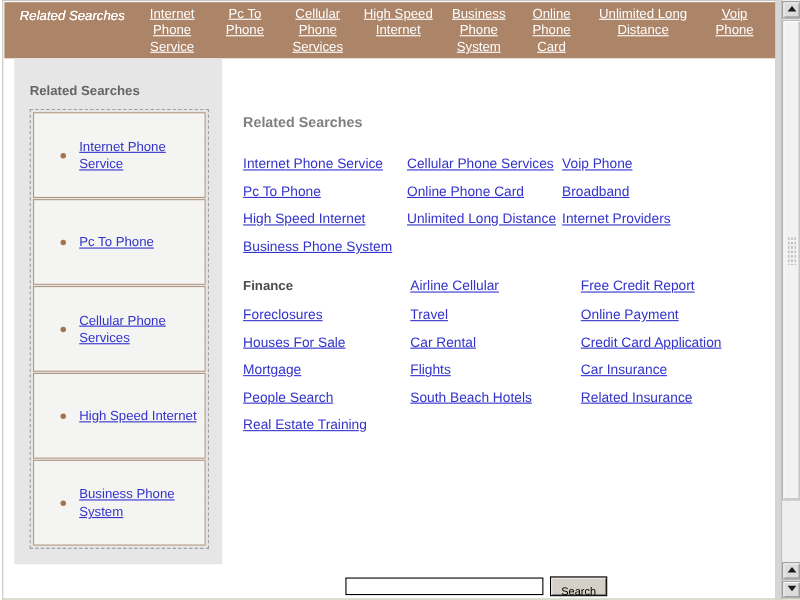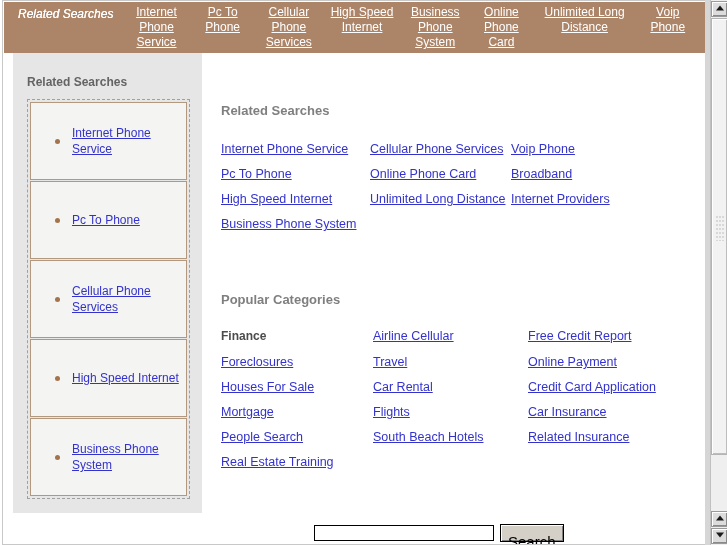--- a/index.html
+++ b/index.html
@@ -207,21 +207,21 @@
   }
   #search-button {
     margin-left: 6px;
     height: 14px;
     min-width: 52px;
     box-sizing: border-box;
     background: #d4d0c8;
     border: 1px solid #000000;
     box-shadow: inset 1px 1px 0 #ffffff, inset -1px -1px 0 #808080;
     font-family: "Liberation Sans", sans-serif;
-    font-size: 15px;
+    font-size: 10px;
     color: #000000;
     cursor: pointer;
     padding: 8px 7px;
   }
 
   
   #scrollbar {
     position: absolute;
     right: 0;
     top: 0;
@@ -357,21 +357,20 @@
         <a class="grid-link">Online Phone Card</a>
         <a class="grid-link">Broadband</a>
         <a class="grid-link">High Speed Internet</a>
         <a class="grid-link">Unlimited Long Distance</a>
         <a class="grid-link">Internet Providers</a>
         <a class="grid-link">Business Phone System</a>
         <span class="grid-link grid-blank"></span>
         <span class="grid-link grid-blank"></span>
       </div>
 
-      <div class="section-head" id="pc-head">Popular Categories</div>
 
       <div class="cat-grid">
         <div class="cat-col-head">Finance</div>
 
         <a class="grid-link">Airline Cellular</a>
         <a class="grid-link">Free Credit Report</a>
         <a class="grid-link">Foreclosures</a>
 
         <a class="grid-link">Travel</a>
         <a class="grid-link">Online Payment</a>

